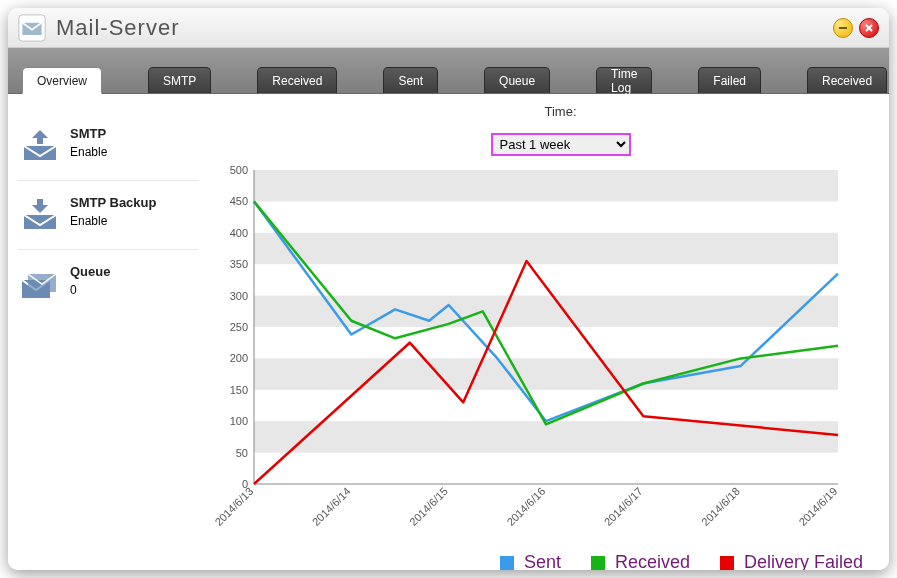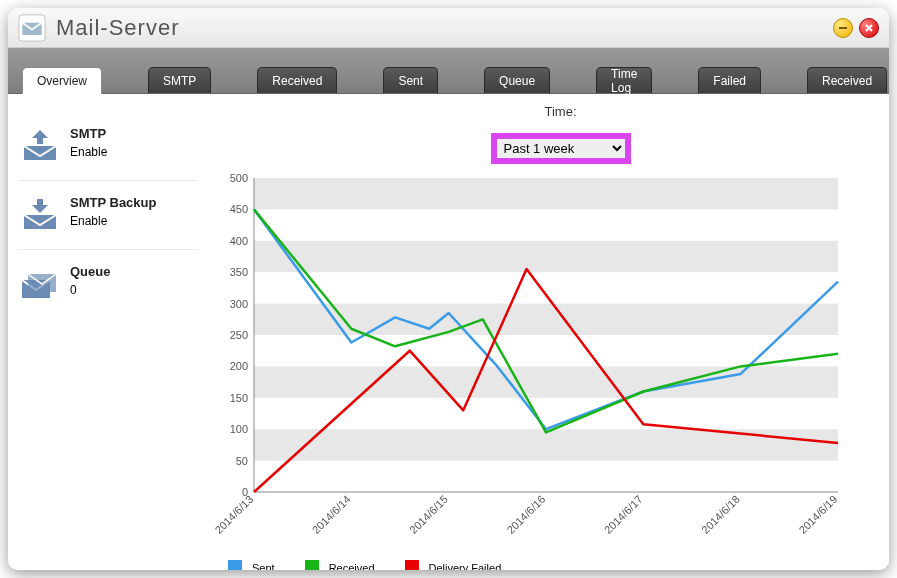--- a/index.html
+++ b/index.html
@@ -45,23 +45,23 @@
 .sidebar { width: 200px; padding: 18px 10px 0 10px; }
 .sitem { display: flex; align-items: flex-start; padding: 14px 0; border-bottom: 1px solid #e8e8e8; cursor: pointer; }
 .sitem:last-child { border-bottom: none; }
 .sicon { width: 44px; height: 40px; flex-shrink: 0; display: flex; align-items: center; justify-content: center; }
 .sicon svg { width: 40px; height: 36px; }
 .slabels { flex: 1; margin-left: 8px; }
 .slabels .st { font-size: 13px; font-weight: bold; color: #222; }
 .slabels .sv { font-size: 12px; color: #000000; margin-top: 4px; }
 .main { flex: 1; padding: 10px 16px 10px 0; display: flex; flex-direction: column; }
 .filter { display: flex; align-items: center; gap: 14px; margin: 0 0 6px 40px; font-size: 13px; color: #333; flex-direction: column; }
-.filter select { font-size: 13px; padding: 1px 3px; width: 140px; border: 6px solid #d946ef; }
+.filter select { font-size: 13px; padding: 1px 3px; width: 140px; border: 2px solid #d946ef; }
 .chartwrap { flex: 1; position: relative; }
-.legend { text-align: left; font-size: 11px; color: #000000; padding-top: 6px; }
+.legend { text-align: right; font-size: 18px; color: #701a75; padding-top: 6px; }
 .legend span { margin: 0 10px; }
 .swatch { display: inline-block; width: 14px; height: 14px; vertical-align: -2px; margin-right: 5px; }
 </style>
 </head>
 <body>
 
 <div class="window">
   <div class="titlebar">
     <span class="app-icon">
       <svg viewBox="0 0 32 32">

